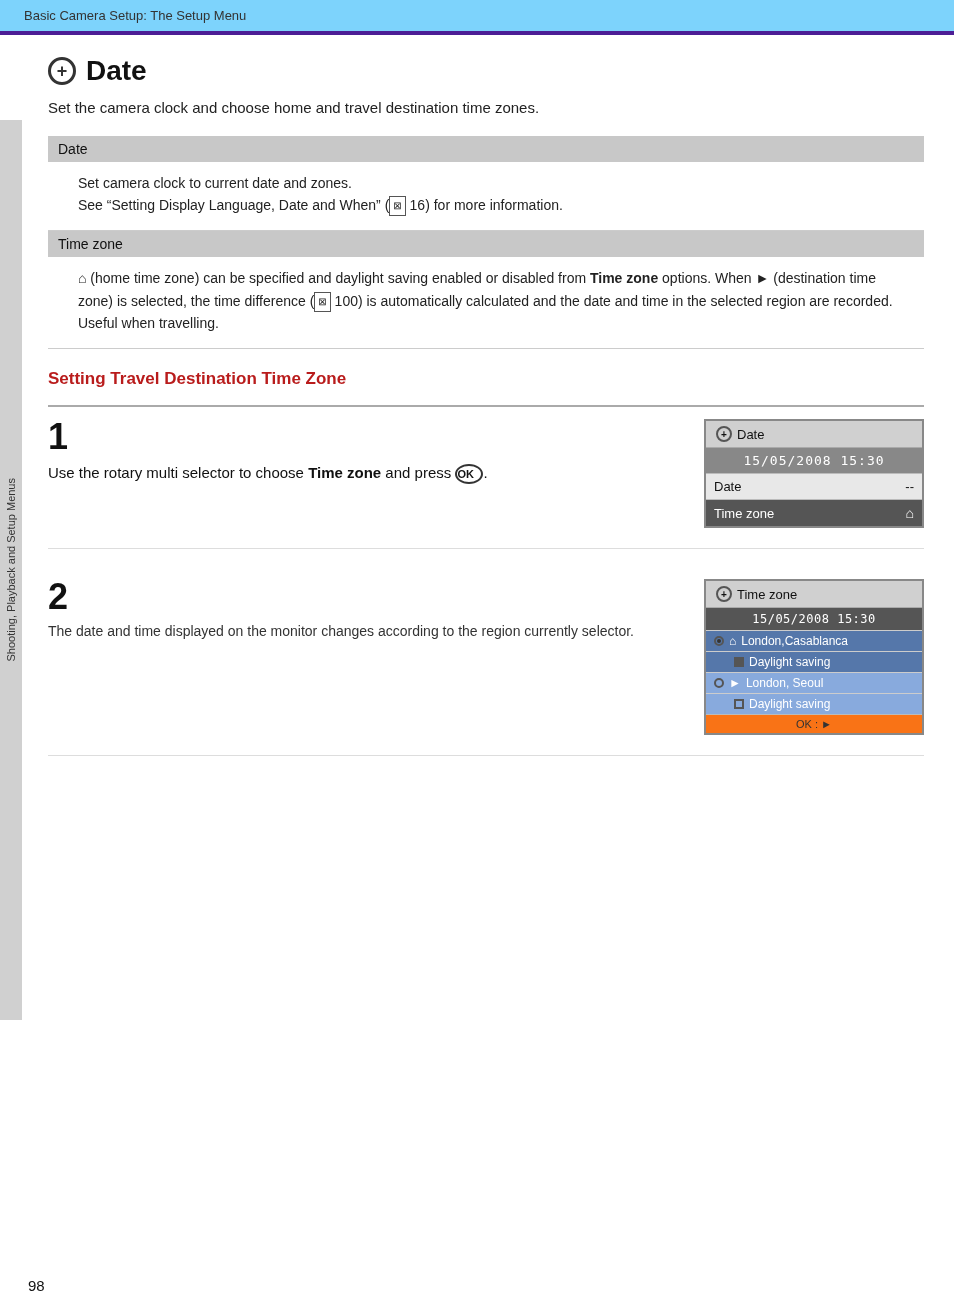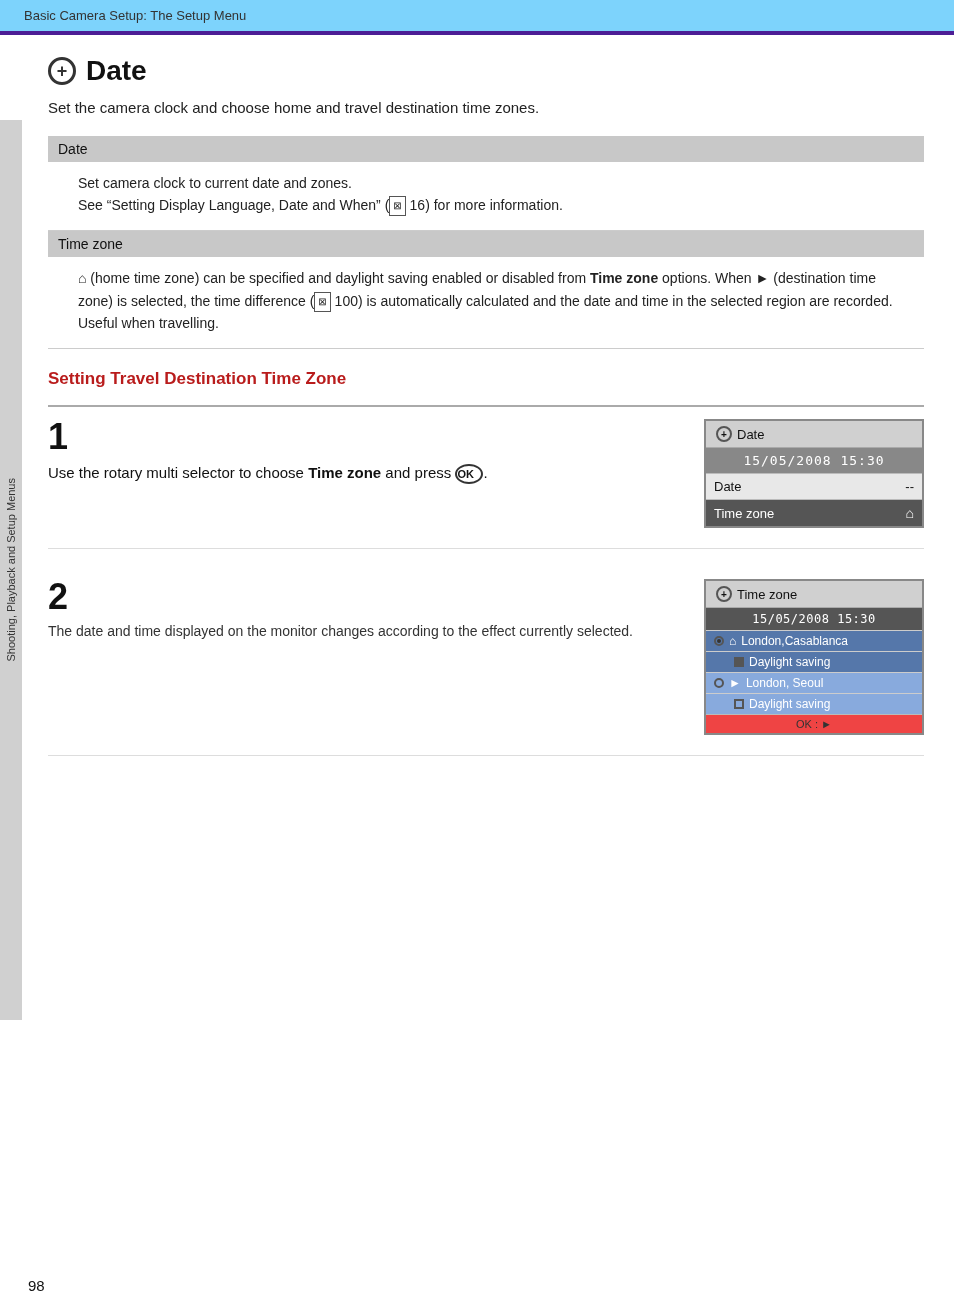--- a/index.html
+++ b/index.html
@@ -294,21 +294,21 @@
       width: 10px;
       height: 10px;
       border: 2px solid #555;
       flex-shrink: 0;
     }
     .checkbox-box.checked {
       background: #555;
     }
 
     .cam2-footer {
-      background: #ef4444;
+      background: #f97316;
       padding: 3px 8px;
       font-size: 11px;
       text-align: center;
       border-top: 1px solid #bbb;
       color: #333;
     }
 
     
     .dest-arrow {
       font-style: normal;
@@ -410,21 +410,21 @@
         <div class="cam-menu-row selected">
           <span>Time zone</span>
           <span class="cam-home-icon">⌂</span>
         </div>
       </div>
     </div>
 
     <div class="step">
       <div class="step-left">
         <div class="step-number">2</div>
-        <p class="step-note" style="margin-bottom:10px;">The date and time displayed on the monitor changes according to the effect currently selected.</p>
+        <p class="step-note" style="margin-bottom:10px;">The date and time displayed on the monitor changes according to the region currently selector.</p>
       </div>
 
       <div class="cam2-screen">
         <div class="cam2-header">
           <div class="cam-header-icon"></div>
           <span>Time zone</span>
         </div>
         <div class="cam2-date-row">15/05/2008  15:30</div>
 
         <div class="cam2-row selected-row">

